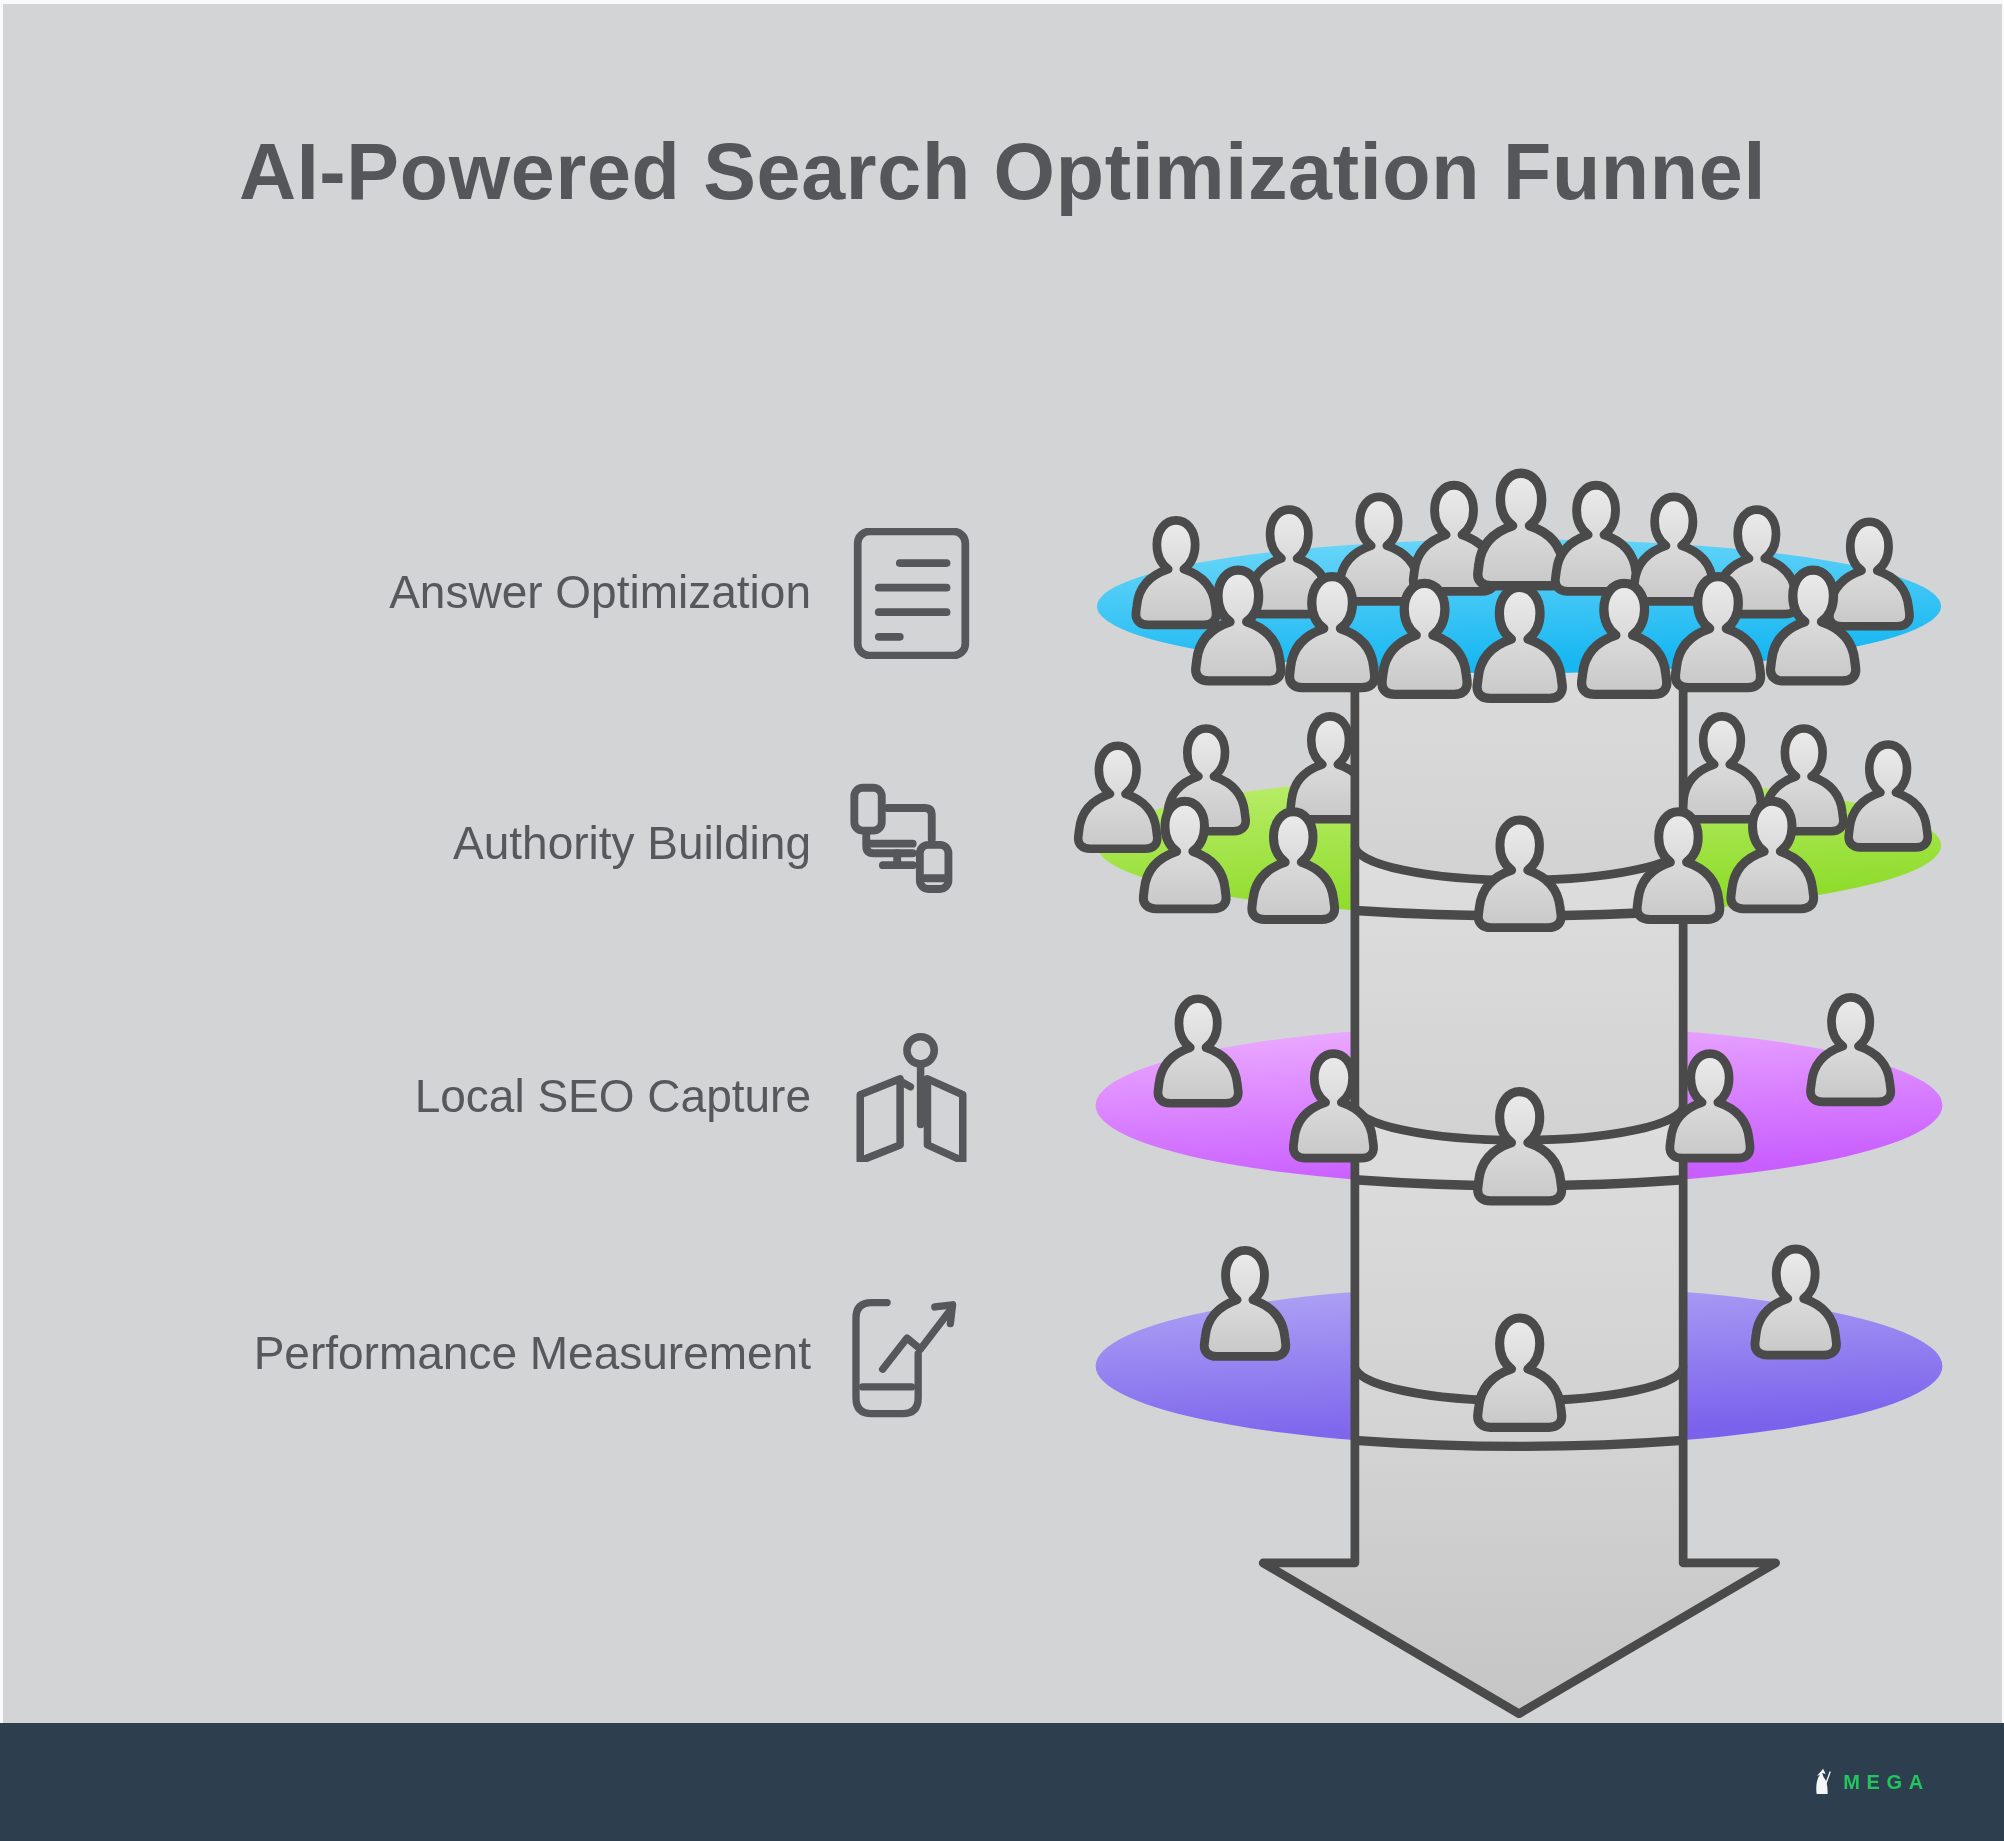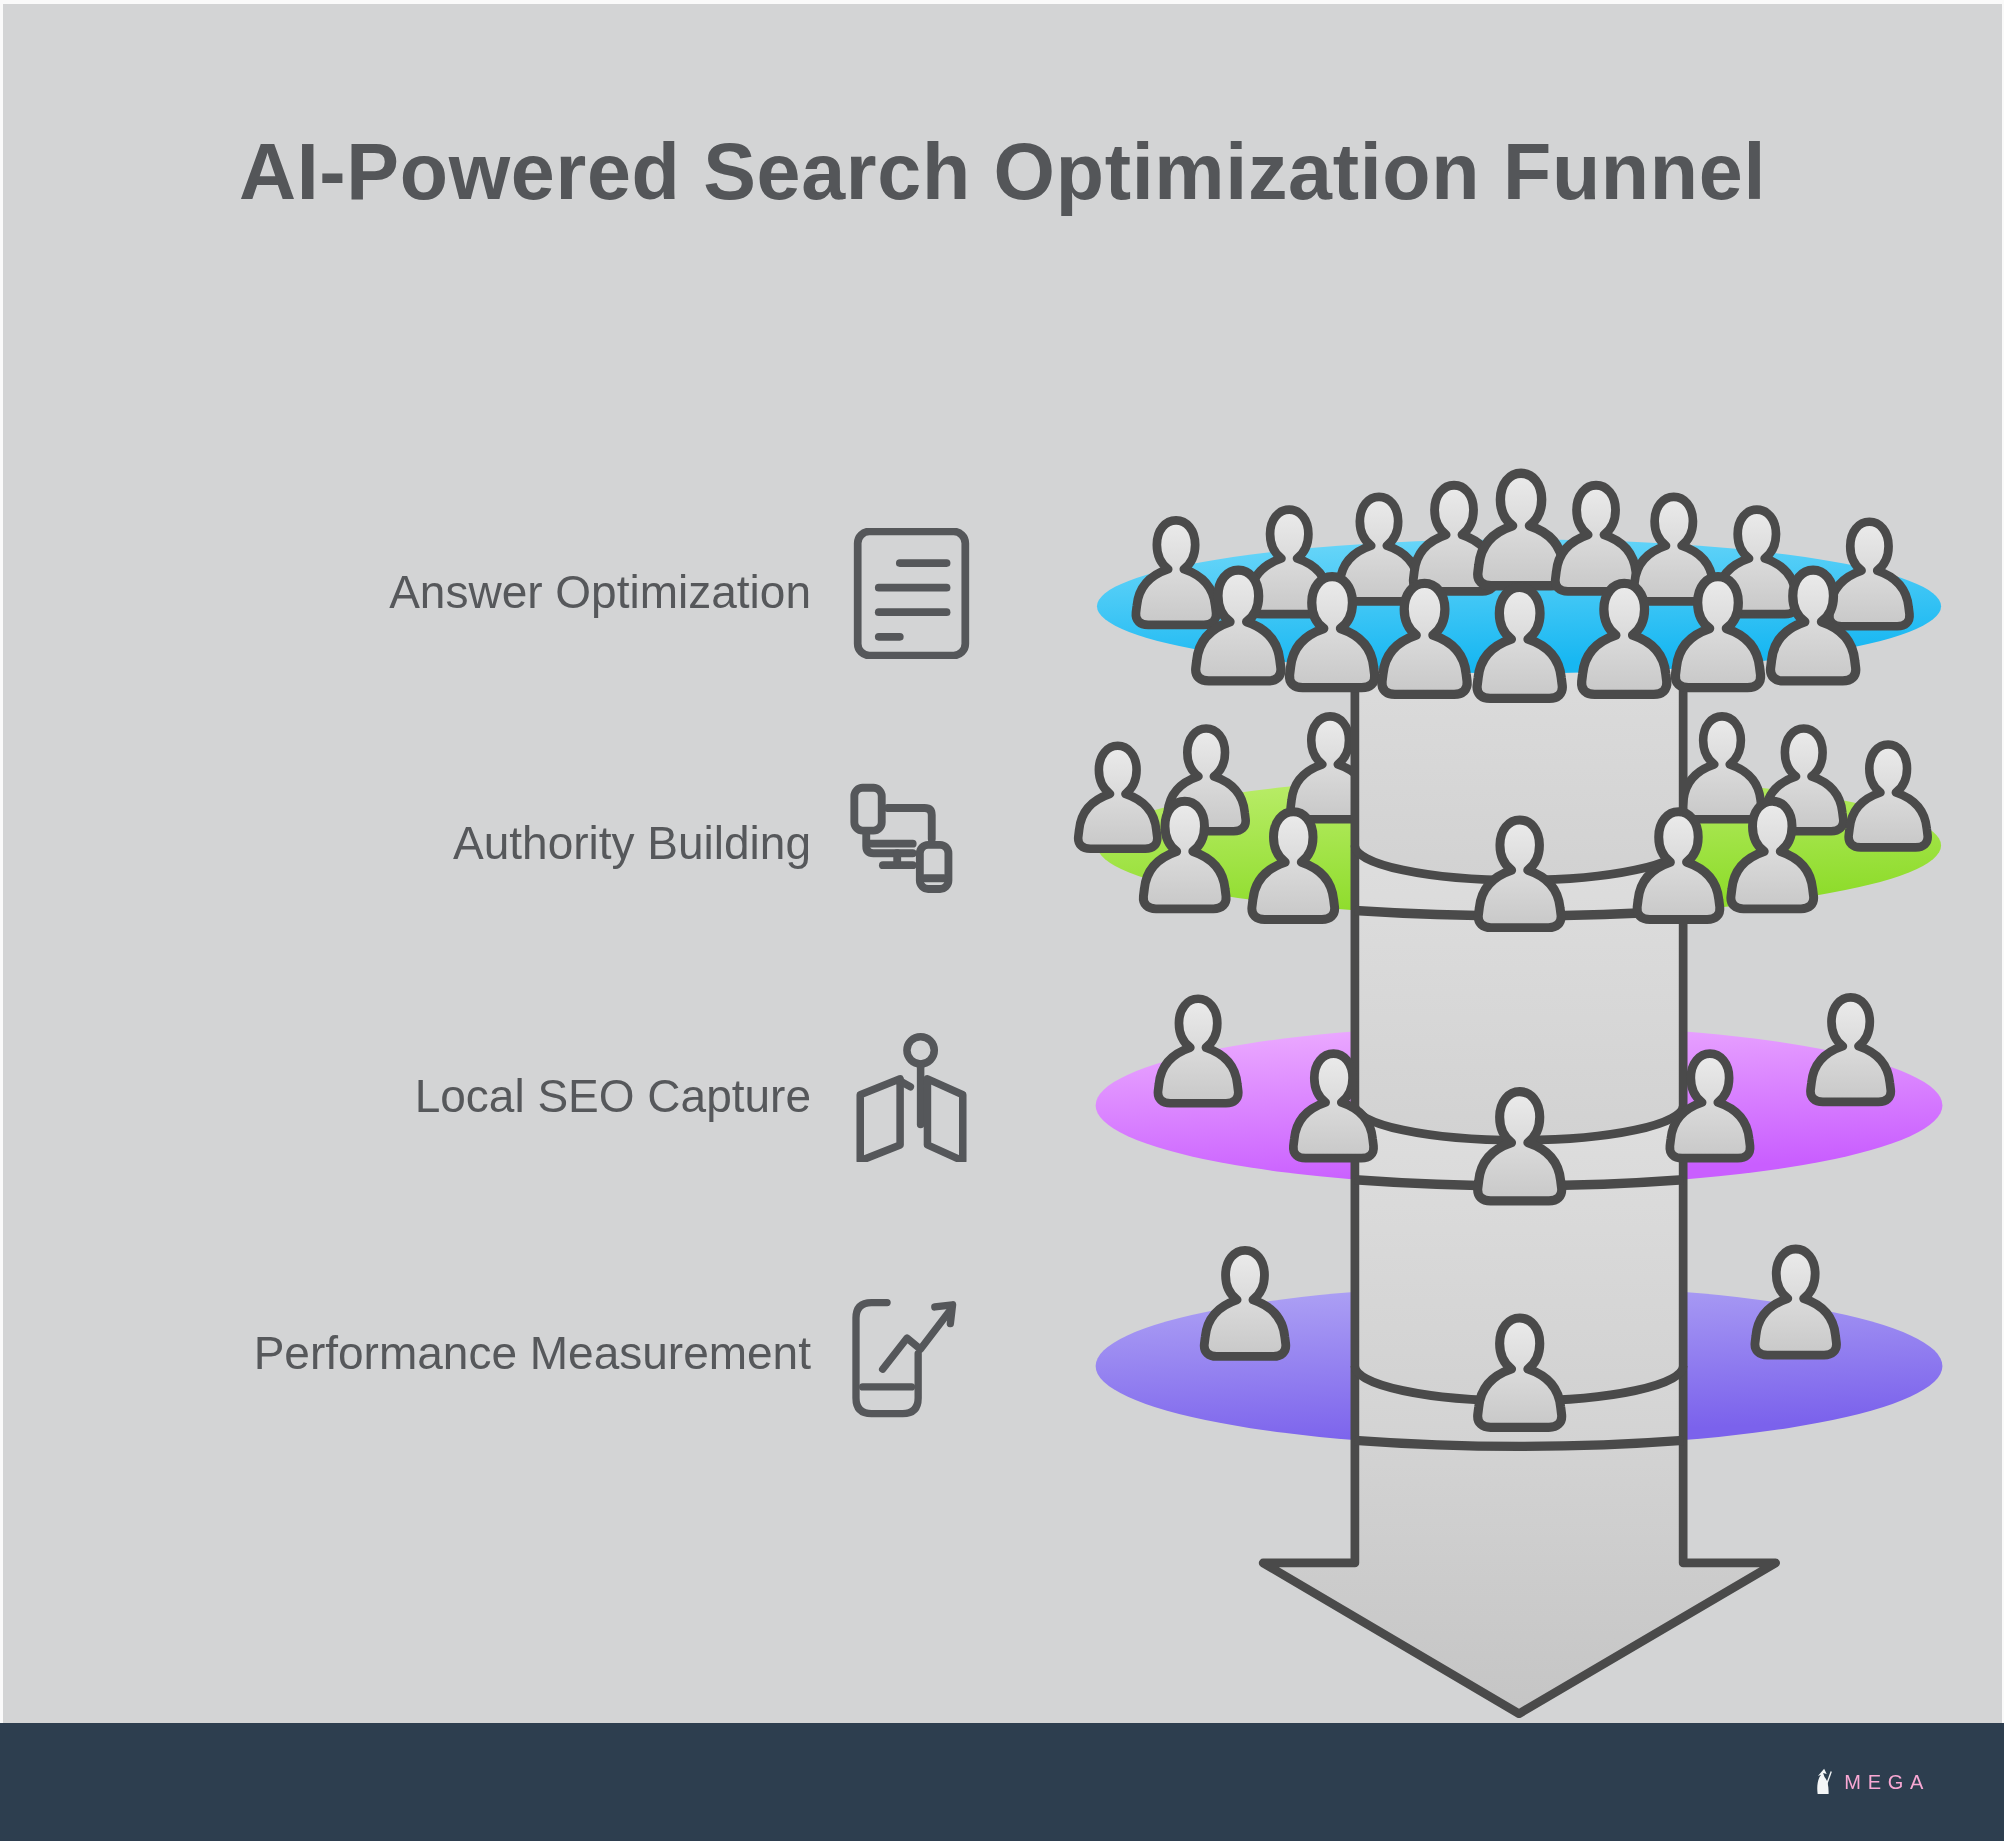--- a/index.html
+++ b/index.html
@@ -19,21 +19,21 @@
              font-size:46px;color:#56585b;line-height:54px;z-index:5;}
   .row-icon{position:absolute;left:846px;width:131px;height:131px;z-index:5;}
   .row-icon svg{width:100%;height:100%;display:block;}
   .icon-stroke{fill:none;stroke:#55575a;stroke-width:6.6;stroke-linecap:round;stroke-linejoin:round;}
 
   #funnel-svg{position:absolute;left:0;top:0;z-index:2;}
 
   #footer{position:absolute;left:0;top:1723px;width:2005px;height:118px;background:#2d3e4f;z-index:45;
           display:flex;align-items:center;justify-content:flex-end;}
   #brand{display:flex;align-items:center;gap:9.4px;margin-right:75px;}
-  #brand-text{color:#f9a8d4;font-size:20px;font-weight:normal;letter-spacing:6.7px;text-align:center;}
+  #brand-text{color:#22c55e;font-size:20px;font-weight:bold;letter-spacing:6.7px;text-align:center;}
 </style>
 </head>
 <body>
 
 <div id="frame">
   <div id="stage">
 
     <div id="title">AI-Powered Search Optimization Funnel</div>
 
     <div class="row-label" style="top:565px;">Answer Optimization</div>

